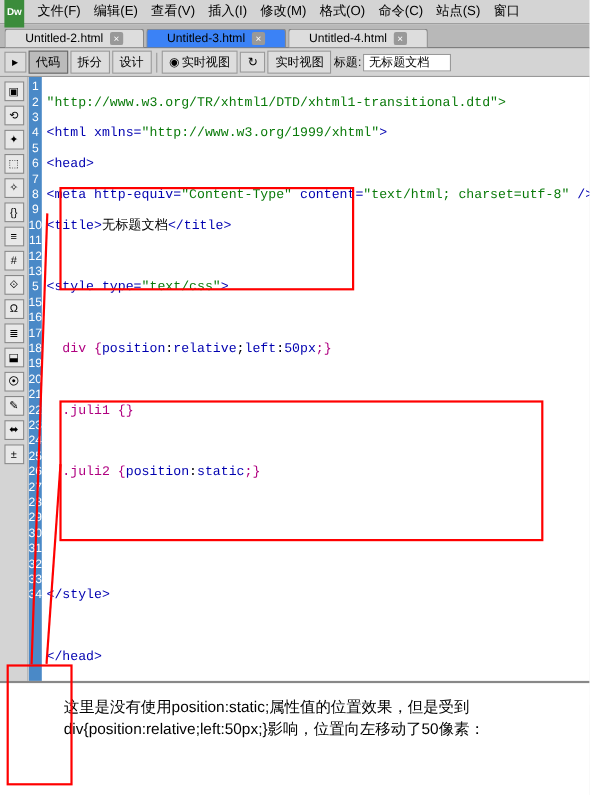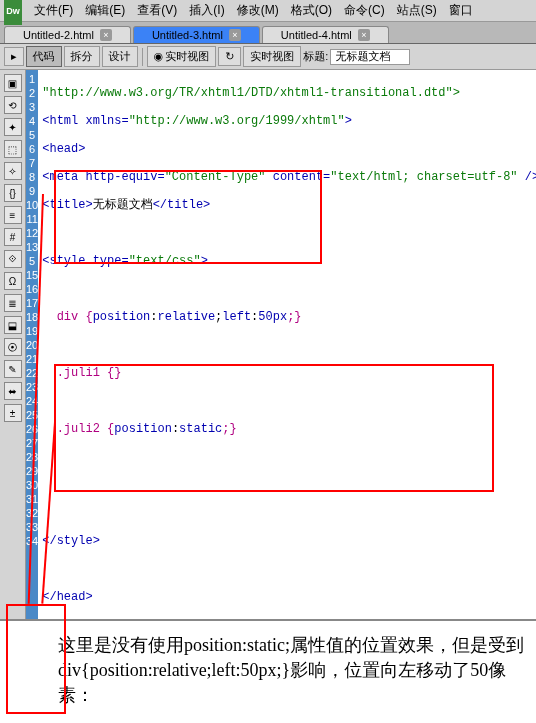--- a/index.html
+++ b/index.html
@@ -23,21 +23,21 @@
 .editor{flex:1;display:flex;background:#fff;position:relative;overflow:hidden}
 .gutter{width:24px;background:#4a89c7;color:#fff;font-size:11px;text-align:center;padding-top:2px}
 .gutter div{height:14px;line-height:14px}
 .code{flex:1;font-family:"Courier New",monospace;font-size:12px;padding:2px 4px;position:relative;line-height:14px;white-space:pre}
 .code div{height:14px}
 .c-str{color:#0a7a0a}
 .c-tag{color:#0000b0}
 .c-sel{color:#b00080}
 .c-delim{color:#b00080}
 .redbox{position:absolute;border:2px solid #f00;pointer-events:none}
-.preview{position:absolute;left:0;right:0;bottom:0;height:104px;background:#fff;border-top:2px solid #888;padding:8px;font-family:Liberation Serif, serif;font-size:18px}
+.preview{position:absolute;left:0;right:0;bottom:0;height:104px;background:#fff;border-top:2px solid #888;padding:8px;font-family:Liberation Sans, sans-serif;font-size:14px}
 .preview p{margin:4px 0;line-height:1.4}
 .reddiag{position:absolute;width:2px;background:#f00;pointer-events:none}
 </style>
 </head>
 <body>
 
 <div class="menubar">
   <span class="dw-logo">Dw</span>
   <span class="menu-item">文件(F)</span>
   <span class="menu-item">编辑(E)</span>

